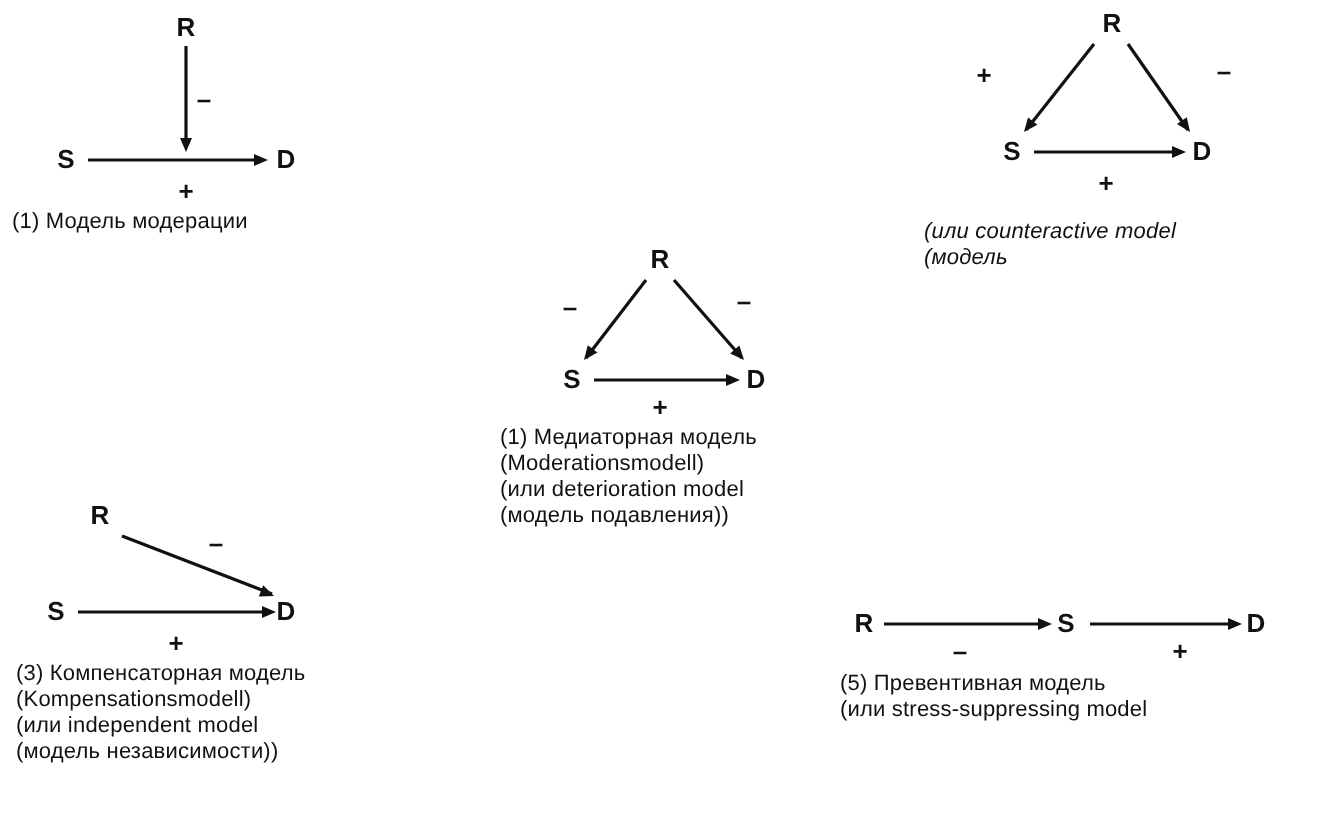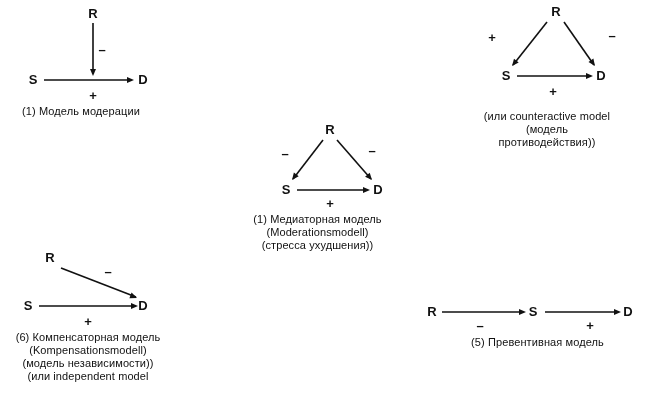--- a/index.html
+++ b/index.html
@@ -5,24 +5,24 @@
   * { margin:0; padding:0; box-sizing:border-box; }
   html,body { background:#ffffff; }
   body {
     width:667px; height:413px; position:relative; overflow:hidden;
     font-family:"Liberation Sans", sans-serif; color:#111111;
   }
   .figure { position:absolute; inset:0; background:#ffffff; }
   .model { position:absolute; }
   .model svg { display:block; margin:0 auto; }
   .caption {
-    text-align:center; font-size:11px; line-height:13px; color:#111111;
+    text-align:left; font-size:11px; line-height:13px; color:#111111;
     margin-top:3px; letter-spacing:0.1px;
   }
-  .caption .gap { margin-top:8px; }
+  .caption .gap { margin-top:8px;font-style:italic; }
   .node { font-family:"Liberation Sans", sans-serif; font-size:13px; font-weight:bold; fill:#111111; }
   .sign { font-family:"Liberation Sans", sans-serif; font-size:13px; font-weight:bold; fill:#111111; }
   .edge { stroke:#111111; stroke-width:1.6; fill:none; }
   .head { fill:#111111; stroke:none; }
   .cap5 { margin-top:0; }
 </style>
 </head>
 <body>
 
 <div class="figure">
@@ -54,21 +54,20 @@
       <text class="sign" x="25" y="40" text-anchor="middle">+</text>
       <text class="sign" x="145" y="38" text-anchor="middle">–</text>
       <text class="node" x="39" y="78" text-anchor="middle">S</text>
       <line class="edge" x1="50" y1="74" x2="120" y2="74"></line>
       <polygon class="head" points="126,74 119,77 119,71"></polygon>
       <text class="node" x="134" y="78" text-anchor="middle">D</text>
       <text class="sign" x="86" y="94" text-anchor="middle">+</text>
     </svg>
     <div class="caption">
       <div class="gap">(или counteractive model (модель</div>
-      <div>противодействия))</div>
     </div>
   </section>
 
   <section class="model" style="left:250px; top:118px; width:135px;">
     <svg width="135" height="92" viewBox="0 0 135 92">
       <text class="node" x="80" y="16" text-anchor="middle">R</text>
       <line class="edge" x1="73" y1="22" x2="43" y2="61"></line>
       <polygon class="head" points="42,62 43.9,54.6 48.7,58.3"></polygon>
       <line class="edge" x1="87" y1="22" x2="121" y2="61"></line>
       <polygon class="head" points="122,62 115.1,58.7 119.7,54.8"></polygon>
@@ -76,54 +75,56 @@
       <text class="sign" x="122" y="37" text-anchor="middle">–</text>
       <text class="node" x="36" y="76" text-anchor="middle">S</text>
       <line class="edge" x1="47" y1="72" x2="114" y2="72"></line>
       <polygon class="head" points="120,72 113,75 113,69"></polygon>
       <text class="node" x="128" y="76" text-anchor="middle">D</text>
       <text class="sign" x="80" y="90" text-anchor="middle">+</text>
     </svg>
     <div class="caption">
       <div>(1) Медиаторная модель</div>
       <div>(Moderationsmodell)</div>
-      <div>(стресса ухудшения))</div>
+      <div>(или deterioration model</div>
+      <div>(модель подавления))</div>
     </div>
   </section>
 
   <section class="model" style="left:8px; top:246px; width:160px;">
     <svg width="155" height="82" viewBox="0 0 155 82">
       <text class="node" x="39" y="16" text-anchor="middle">R</text>
       <line class="edge" x1="50" y1="22" x2="125" y2="51"></line>
       <polygon class="head" points="126,52 118.4,52.2 120.6,46.6"></polygon>
       <text class="sign" x="97" y="30" text-anchor="middle">–</text>
       <text class="node" x="17" y="64" text-anchor="middle">S</text>
       <line class="edge" x1="28" y1="60" x2="121" y2="60"></line>
       <polygon class="head" points="127,60 120,63 120,57"></polygon>
       <text class="node" x="132" y="64" text-anchor="middle">D</text>
       <text class="sign" x="77" y="80" text-anchor="middle">+</text>
     </svg>
     <div class="caption">
-      <div>(6) Компенсаторная модель</div>
+      <div>(3) Компенсаторная модель</div>
       <div>(Kompensationsmodell)</div>
+      <div>(или independent model</div>
       <div>(модель независимости))</div>
-      <div>(или independent model</div>
     </div>
   </section>
 
   <section class="model" style="left:420px; top:296px; width:235px;">
     <svg width="235" height="40" viewBox="0 0 235 40">
       <text class="node" x="12" y="20" text-anchor="middle">R</text>
       <line class="edge" x1="22" y1="16" x2="100" y2="16"></line>
       <polygon class="head" points="106,16 99,19 99,13"></polygon>
       <text class="node" x="113" y="20" text-anchor="middle">S</text>
       <line class="edge" x1="125" y1="16" x2="195" y2="16"></line>
       <polygon class="head" points="201,16 194,19 194,13"></polygon>
       <text class="node" x="208" y="20" text-anchor="middle">D</text>
       <text class="sign" x="60" y="34" text-anchor="middle">–</text>
       <text class="sign" x="170" y="34" text-anchor="middle">+</text>
     </svg>
     <div class="caption cap5">
       <div>(5) Превентивная модель</div>
+      <div>(или stress-suppressing model</div>
     </div>
   </section>
 
 </div>
 
 </body></html>

